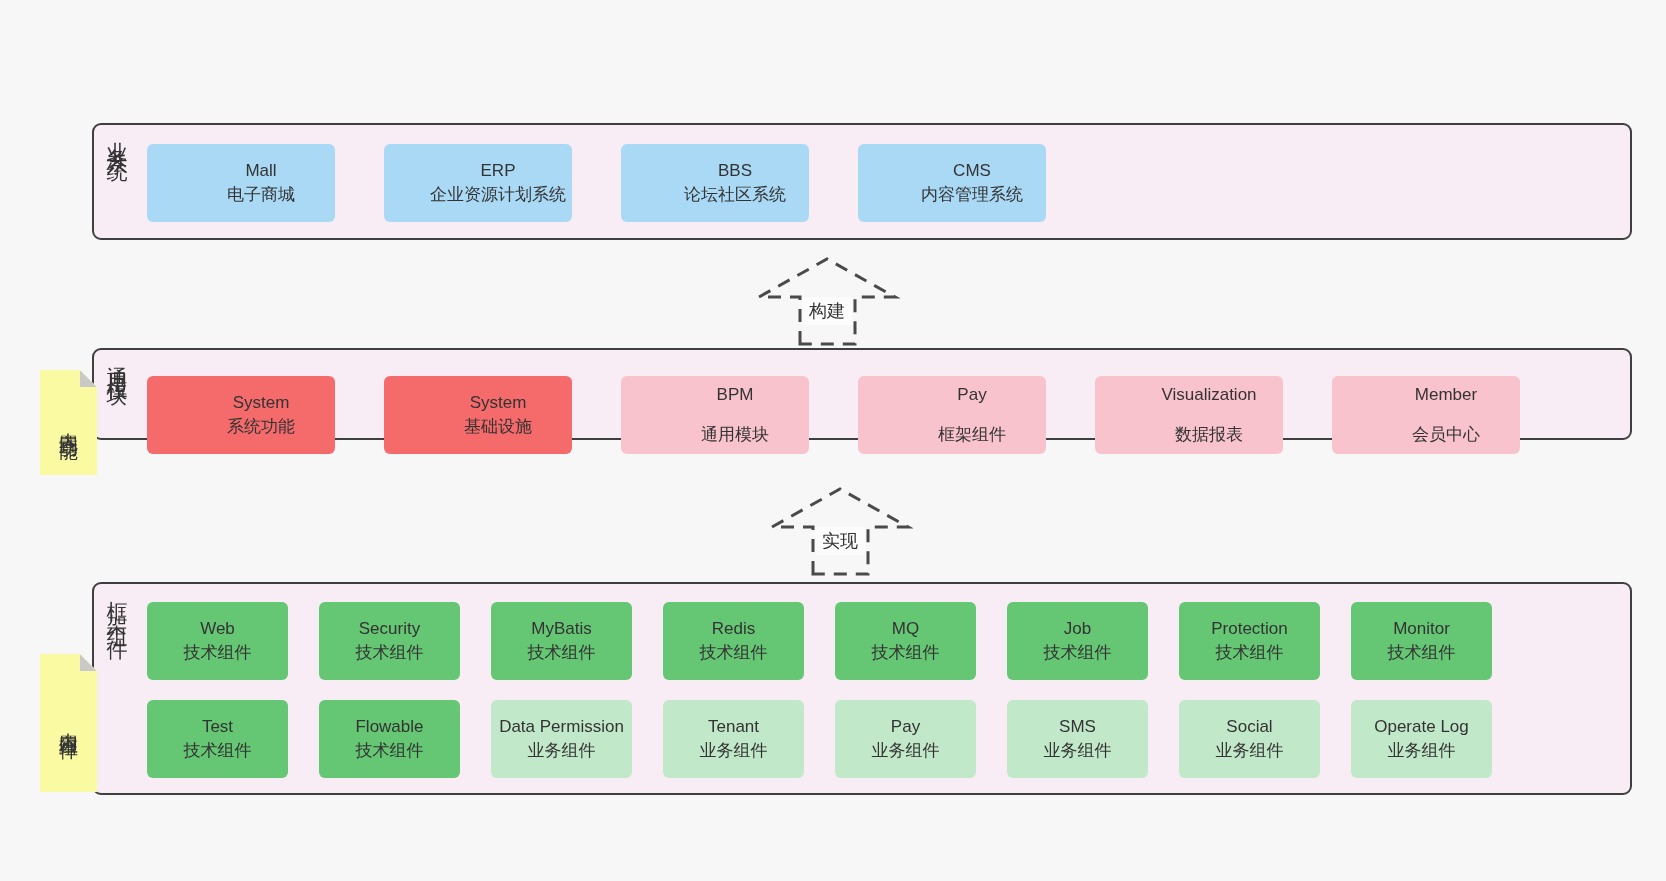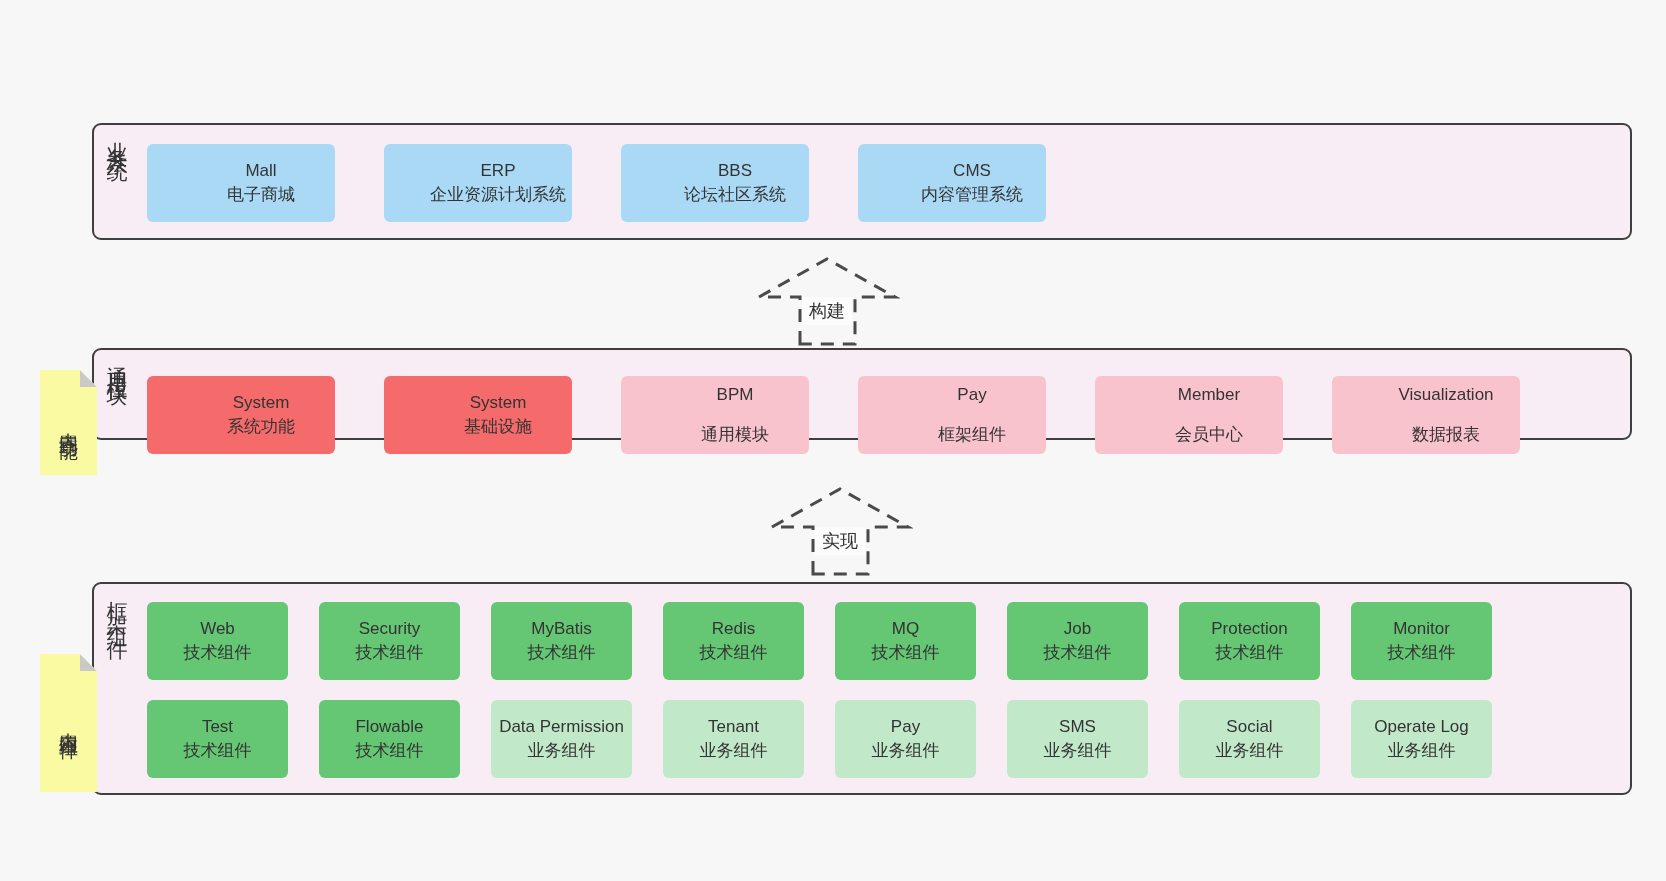--- a/index.html
+++ b/index.html
@@ -123,26 +123,26 @@
           </div>
           <div class="box pink">
             <span class="box-name">BPM</span>
             <span class="box-desc">通用模块</span>
           </div>
           <div class="box pink">
             <span class="box-name">Pay</span>
             <span class="box-desc">框架组件</span>
           </div>
           <div class="box pink">
+            <span class="box-name">Visualization</span>
+            <span class="box-desc">数据报表</span>
+          </div>
+          <div class="box pink">
             <span class="box-name">Member</span>
             <span class="box-desc">会员中心</span>
-          </div>
-          <div class="box pink">
-            <span class="box-name">Visualization</span>
-            <span class="box-desc">数据报表</span>
           </div>
         </div>
       </div>
   </section>
 
   <svg class="arrow arrow-2" viewBox="0 0 145 92">
     <path d="M45,88 L45,41 L4,41 L72,3 L140,41 L100,41 L100,88 Z" fill="none" stroke="#4a4a4a" stroke-width="3" stroke-dasharray="13 9"></path>
     <rect x="47" y="41" width="50" height="28" fill="#fcfcfc"></rect>
     <text x="72" y="61" text-anchor="middle" font-size="18" fill="#333">实现</text>
   </svg>

